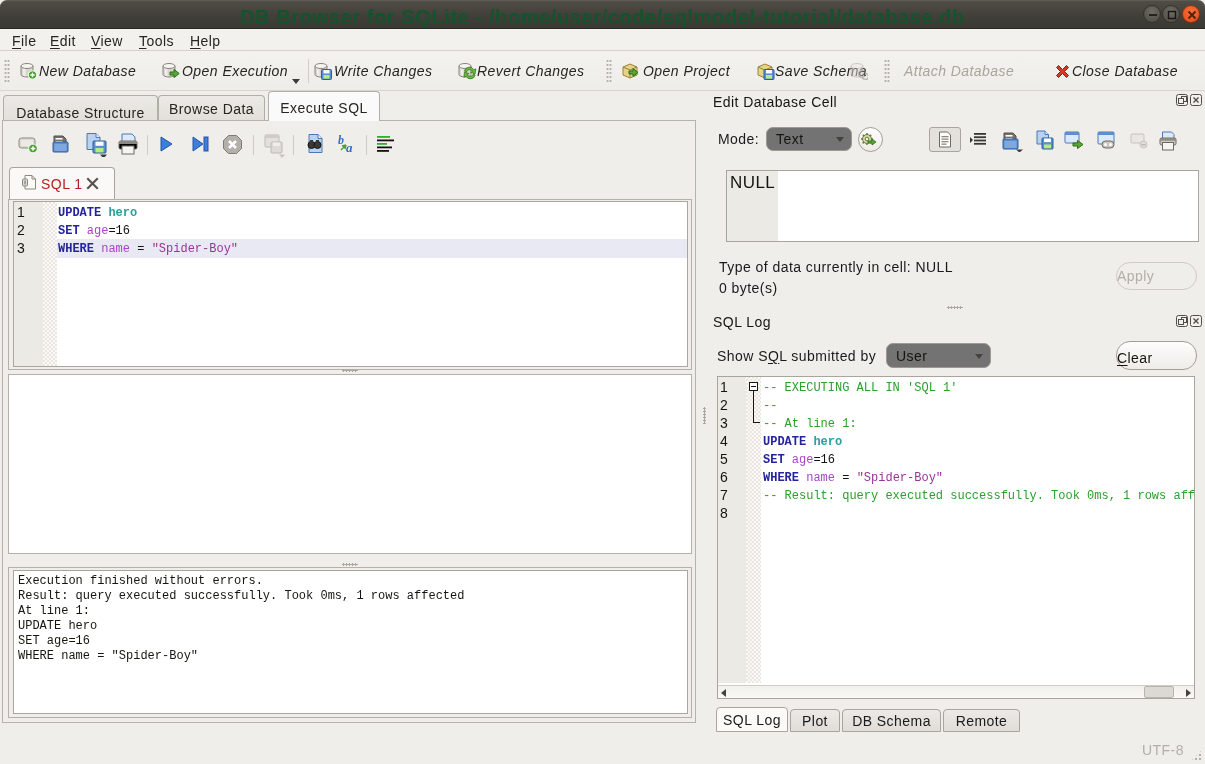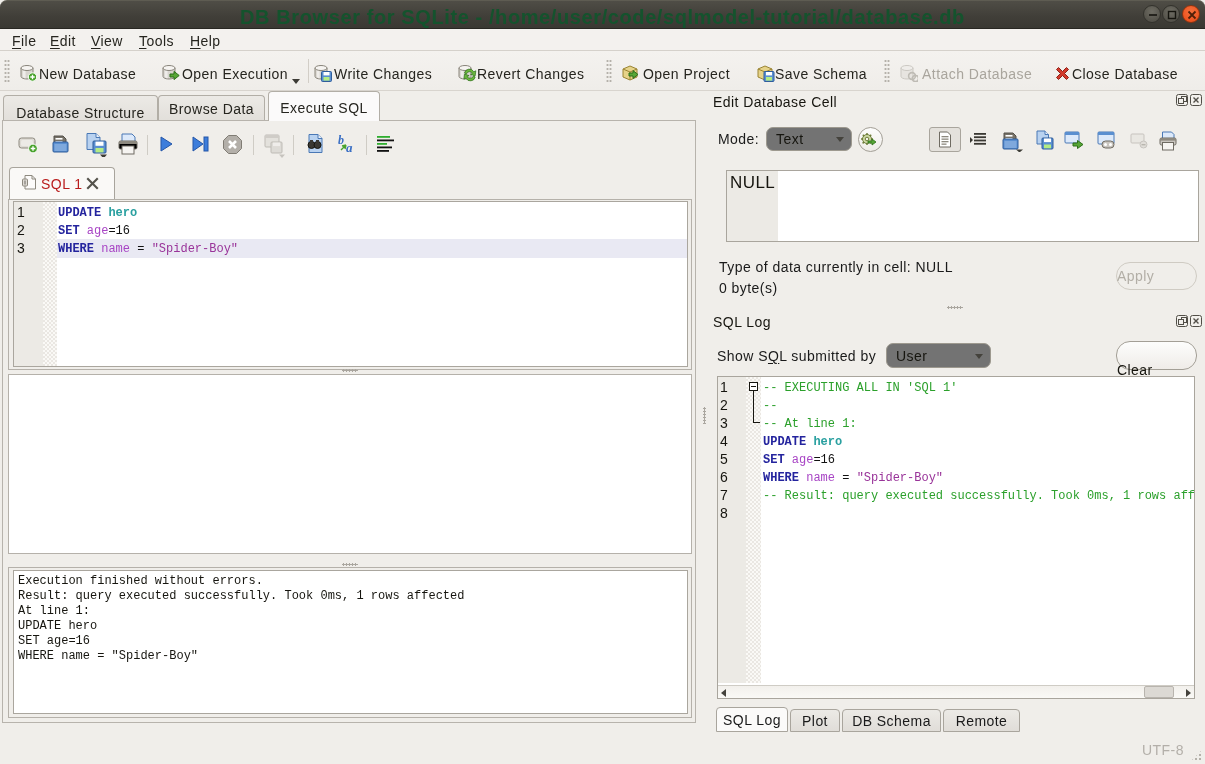--- a/index.html
+++ b/index.html
@@ -24,22 +24,22 @@
 
 
 #menubar { position:absolute; left:0; top:29px; width:1205px; height:22px;
   background:#f3f1ee; border-bottom:1px solid #d5d1cb; }
 .menu-item { position:absolute; top:33px; font-size:14px; color:#26251f; }
 .menu-item u { text-decoration-thickness:1px; text-underline-offset:2px; }
 
 
 #toolbar { position:absolute; left:0; top:51px; width:1205px; height:40px;
   background:linear-gradient(#f4f2ef, #efede9); border-bottom:1px solid #d8d4ce; }
-.tbtn { position:absolute; top:60px; height:22px; display:flex; align-items:flex-end;
-  font-size:14px; color:#26251f; white-space:nowrap; }
+.tbtn { position:absolute; top:60px; height:22px; display:flex; align-items:center;
+  font-size:14px; color:#26251f; white-space:nowrap;font-style:italic; }
 .tbtn.gray { color:#a9a59d; }
 .grip { position:absolute; top:59px; width:6px; height:24px;
   background-image:radial-gradient(circle, #b5b1aa 1px, transparent 1.2px);
   background-size:3px 4px; }
 .tsep { position:absolute; top:59px; width:1px; height:24px; background:#d2cec7; }
 
 
 .maintab { position:absolute; border:1px solid #b2aea6; border-bottom:none;
   border-radius:4px 4px 0 0; background:linear-gradient(#eceae6, #e2dfda);
   text-align:center; font-size:14px; color:#26251f; }
@@ -192,21 +192,21 @@
     <svg width="19" height="18" viewBox="0 0 19 18">
       <path d="M2 5 L9 2 L16 5 L16 13 L9 16 L2 13 z" fill="#e6d389" stroke="#9a8433"></path>
       <path d="M2 5 L9 8 L16 5 M9 8 L9 16" fill="none" stroke="#9a8433"></path>
       <rect x="8" y="7.5" width="10" height="10" rx="1" fill="#5a8fd0" stroke="#2f5d9b"></rect>
       <rect x="10" y="8" width="6" height="3.4" fill="#fff"></rect>
       <rect x="10" y="13" width="6" height="3.6" fill="#b4ec84"></rect>
     </svg>
     <span style="margin-left:0px;">Save Schema</span>
   </div>
 <div class="grip" style="left:884px;"></div>
-<div class="tbtn gray" style="left:900px;">
+<div class="tbtn gray" style="left:850px;gap:32px;">
     <svg width="18" height="18" viewBox="0 0 18 18" opacity="0.5">
       <path d="M1 4 L1 12.5 A6 2.5 0 0 0 13 12.5 L13 4" fill="#dedbd6" stroke="#a5a199"></path>
       <ellipse cx="7" cy="4" rx="6" ry="2.5" fill="#eeece9" stroke="#a5a199"></ellipse>
       <circle cx="12" cy="12" r="3.4" fill="none" stroke="#8d897f" stroke-width="1.6"></circle>
       <circle cx="15.5" cy="14.5" r="3" fill="none" stroke="#8d897f" stroke-width="1.6"></circle>
     </svg>
     <span style="margin-left:4px;">Attach Database</span>
   </div>
 <div class="tbtn" style="left:1054px;">
     <svg width="17" height="17" viewBox="0 0 17 17">
@@ -426,21 +426,21 @@
 <div class="dockicon" style="left:1190px; top:315px;"><svg width="13" height="13" viewBox="0 0 13 13">
       <rect x="0.5" y="0.5" width="11" height="11" rx="2" fill="#f2f0ec" stroke="#514e47"></rect>
       <path d="M3.5 3.5 L8.5 8.5 M8.5 3.5 L3.5 8.5" stroke="#514e47" stroke-width="1.4"></path>
     </svg></div>
 
 <div class="abs" style="left:717px; top:348px; font-size:14px;">Show S<u style="text-underline-offset:2px;">Q</u>L submitted by</div>
 <div class="combo" style="left:886px; top:343px; width:105px; height:25px;">
     <span style="position:absolute; left:9px; top:4px;">User</span>
     <span class="arr" style="top:10px;"></span>
   </div>
-<div class="btn" style="left:1116px; top:341px; width:81px; height:29px; padding-top:20px;"><u style="text-underline-offset:2px;">C</u>lear</div>
+<div class="btn" style="left:1116px; top:341px; width:81px; height:29px; padding-top:8px;"><u style="text-underline-offset:2px;">C</u>lear</div>
 
 <div class="abs" style="left:717px; top:376px; width:478px; height:323px; background:#fff; border:1px solid #a9a59d;"></div>
 <div class="edmargin" style="left:718px; top:377px; width:28px; height:306px;"></div>
 <div class="edchecker" style="left:746px; top:377px; width:15px; height:306px;"></div>
 <div class="lnum" style="left:720px; top:379px;">1</div>
 <div class="lnum" style="left:720px; top:397px;">2</div>
 <div class="lnum" style="left:720px; top:415px;">3</div>
 <div class="lnum" style="left:720px; top:433px;">4</div>
 <div class="lnum" style="left:720px; top:451px;">5</div>
 <div class="lnum" style="left:720px; top:469px;">6</div>

